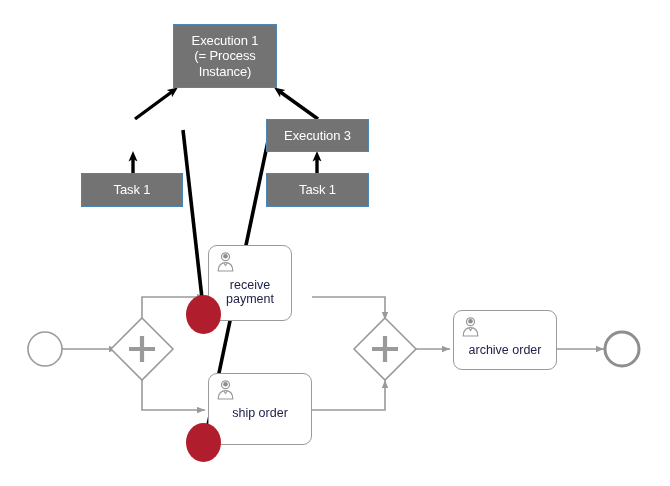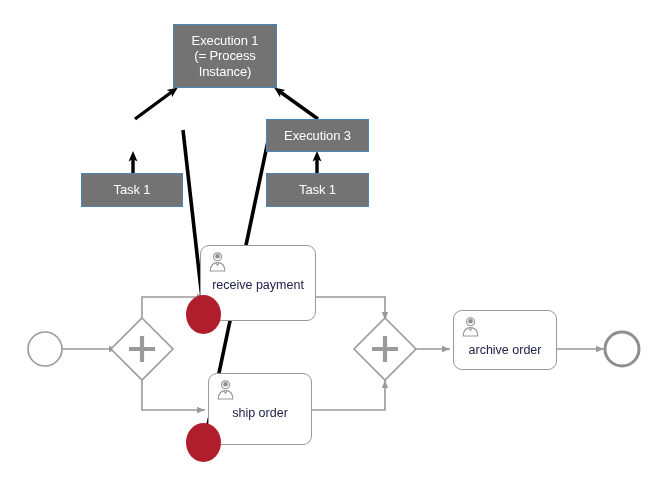--- a/index.html
+++ b/index.html
@@ -59,21 +59,21 @@
   }
   .bpmn-task .task-label {
     position: absolute;
     left: 0;
     width: 100%;
     text-align: center;
     font-size: 12.5px;
     color: #21224a;
     font-family: "Liberation Sans", sans-serif;
   }
-  #taskReceive { left: 200px; top: 245px; width: 116px; height: 76px; }
+  #taskReceive { left: 208px; top: 245px; width: 84px; height: 76px; }
   #taskReceive .task-label { top: 32px; }
   #taskShip    { left: 208px; top: 373px; width: 104px; height: 72px; }
   #taskShip .task-label { top: 32px; }
   #taskArchive { left: 453px; top: 310px; width: 104px; height: 60px; }
   #taskArchive .task-label { top: 32px; }
 
   .user-icon {
     position: absolute;
     left: 7px;
     top: 5px;

